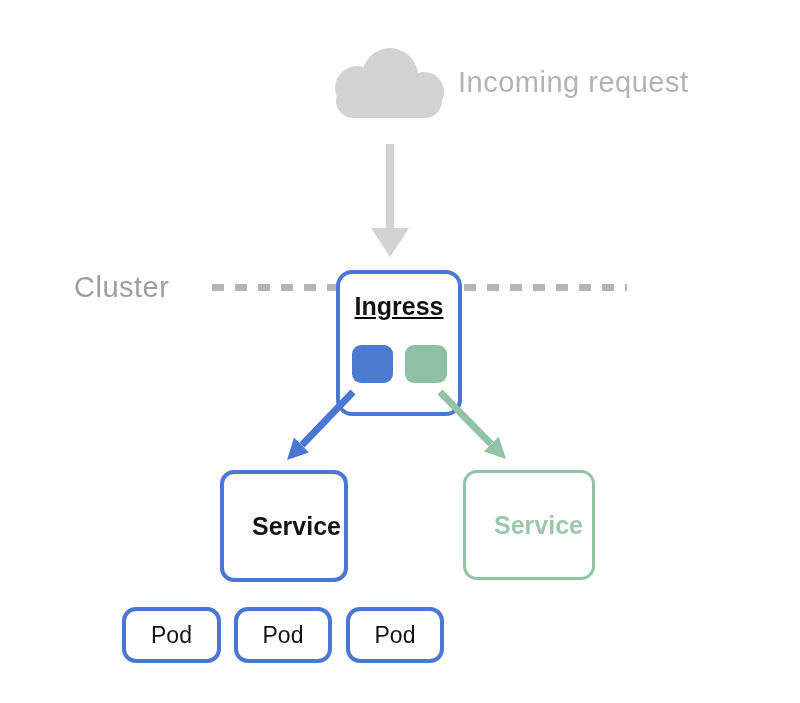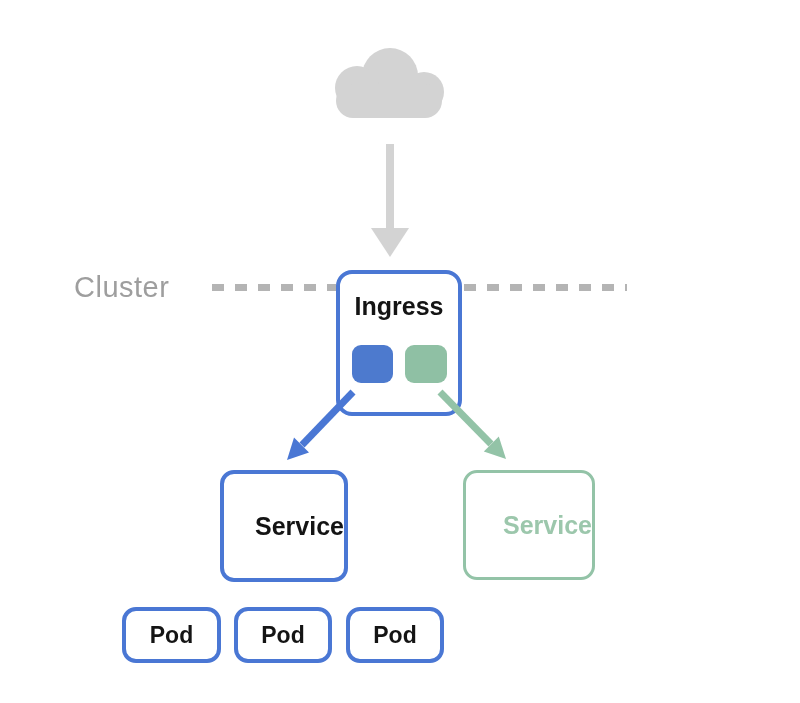--- a/index.html
+++ b/index.html
@@ -18,32 +18,32 @@
   .label{position:absolute;white-space:nowrap;}
   .incoming-label{left:458px;top:66px;font-size:29px;font-weight:400;letter-spacing:0.5px;color:var(--gray-text-light);z-index:3;}
   .cluster-label{left:74px;top:271px;font-size:29px;font-weight:400;letter-spacing:0.5px;color:var(--gray-text-dark);z-index:3;}
 
   .dash{position:absolute;top:284px;height:7px;z-index:2;
     background:repeating-linear-gradient(to right, var(--gray-dash) 0 12px, transparent 12px 23px);}
   .dash-left{left:212px;width:124px;}
   .dash-right{left:464px;width:163px;}
 
   .box{position:absolute;background:#ffffff;border-style:solid;border-color:var(--blue);z-index:4;}
-  .ingress-box{left:336px;top:270px;width:126px;height:146px;border-width:4px;border-radius:16px;}
+  .ingress-box{left:336px;top:270px;width:126px;height:146px;border-width:4px;border-radius:16px;text-decoration:underline;}
   .ingress-title{width:100%;text-align:center;margin-top:18px;font-size:25px;font-weight:700;color:var(--text-dark);}
   .sq{position:absolute;top:71px;width:41px;height:38px;border-radius:9px;}
   .sq-blue{left:12px;background:var(--blue-fill);}
   .sq-green{left:65px;width:42px;background:var(--green-fill);}
 
-  .service-box{display:flex;align-items:center;justify-content:flex-end;font-size:25px;font-weight:700;border-radius:14px;}
+  .service-box{display:flex;align-items:center;justify-content:flex-start;font-size:25px;font-weight:700;border-radius:14px;padding-left:28px;}
   .service-blue{left:220px;top:470px;width:128px;height:112px;border-width:4px;color:var(--text-dark);}
   .service-green{left:463px;top:470px;width:132px;height:110px;border-width:3px;border-color:var(--green);color:var(--green-text);}
 
   .pod-box{display:flex;align-items:center;justify-content:center;top:607px;height:56px;
-    border-width:4px;border-radius:14px;font-size:23px;font-weight:700;color:var(--text-dark);}
+    border-width:4px;border-radius:14px;font-size:23px;font-weight:400;color:var(--text-dark);}
   .pod-1{left:122px;width:99px;}
   .pod-2{left:234px;width:98px;}
   .pod-3{left:346px;width:98px;}
 </style>
 </head>
 <body>
 
 <div class="canvas">
 
   <svg class="under-svg" viewBox="0 0 800 703" xmlns="http://www.w3.org/2000/svg">
@@ -52,20 +52,21 @@
       <circle cx="357" cy="88" r="22"></circle>
       <circle cx="424" cy="92" r="20"></circle>
       <rect x="336" y="84" width="106" height="34" rx="17"></rect>
     </g>
     <g fill="var(--gray-shape, #d3d3d3)">
       <rect x="386" y="144" width="8" height="85"></rect>
       <polygon points="371,228 409,228 390,257"></polygon>
     </g>
   </svg>
 
+  <div class="label incoming-label">Incoming request</div>
   <div class="label cluster-label">Cluster</div>
 
   <div class="dash dash-left"></div>
   <div class="dash dash-right"></div>
 
   <div class="box ingress-box">
     <div class="ingress-title">Ingress</div>
     <div class="sq sq-blue"></div>
     <div class="sq sq-green"></div>
   </div>

